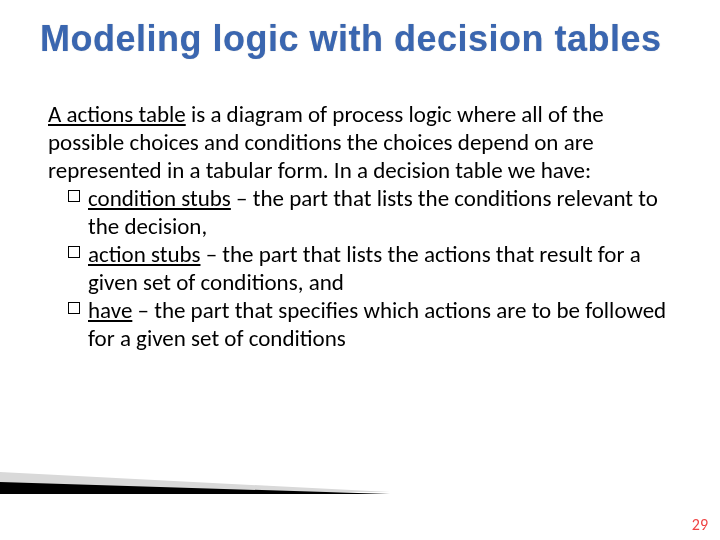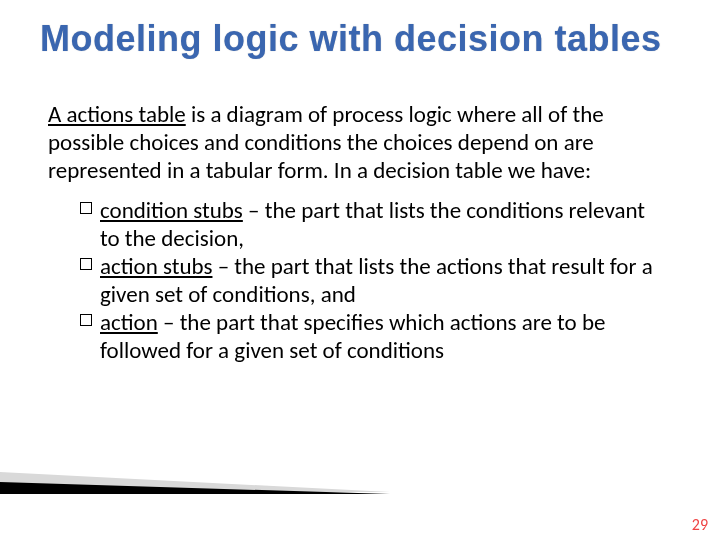--- a/index.html
+++ b/index.html
@@ -36,21 +36,21 @@
     left: 48px;
     right: 48px;
     font-size: 23px;
     line-height: 1.22;
     color: #000;
   }
   .underline {
     text-decoration: underline;
   }
   .bullets {
-    margin: 12px;
+    margin: 0;
     padding: 0 0 0 20px;
   }
   .bullet {
     position: relative;
     list-style: none;
     margin: 0;
     padding-left: 20px;
   }
   .bullet .box {
     position: absolute;
@@ -91,21 +91,21 @@
       <li class="bullet">
         <span class="box"></span>
         <span class="underline">condition stubs</span><span> – the part that lists the conditions relevant to the decision,</span>
       </li>
       <li class="bullet">
         <span class="box"></span>
         <span class="underline">action stubs</span><span> – the part that lists the actions that result for a given set of conditions, and</span>
       </li>
       <li class="bullet">
         <span class="box"></span>
-        <span class="underline">action</span><span> – the part that specifies which actions are to be followed for a given set of conditions</span>
+        <span class="underline">have</span><span> – the part that specifies which actions are to be followed for a given set of conditions</span>
       </li>
     </ul>
   </div>
 
   <svg class="deco" viewBox="0 0 390 46" preserveAspectRatio="none">
     <polygon points="0,8 390,28 0,28" fill="#d9d9d9"></polygon>
     <polygon points="0,18 390,30 0,30" fill="#000000"></polygon>
     <polygon points="0,30 390,30 0,46" fill="#ffffff" stroke="#d9d9d9" stroke-width="0"></polygon>
   </svg>
 

